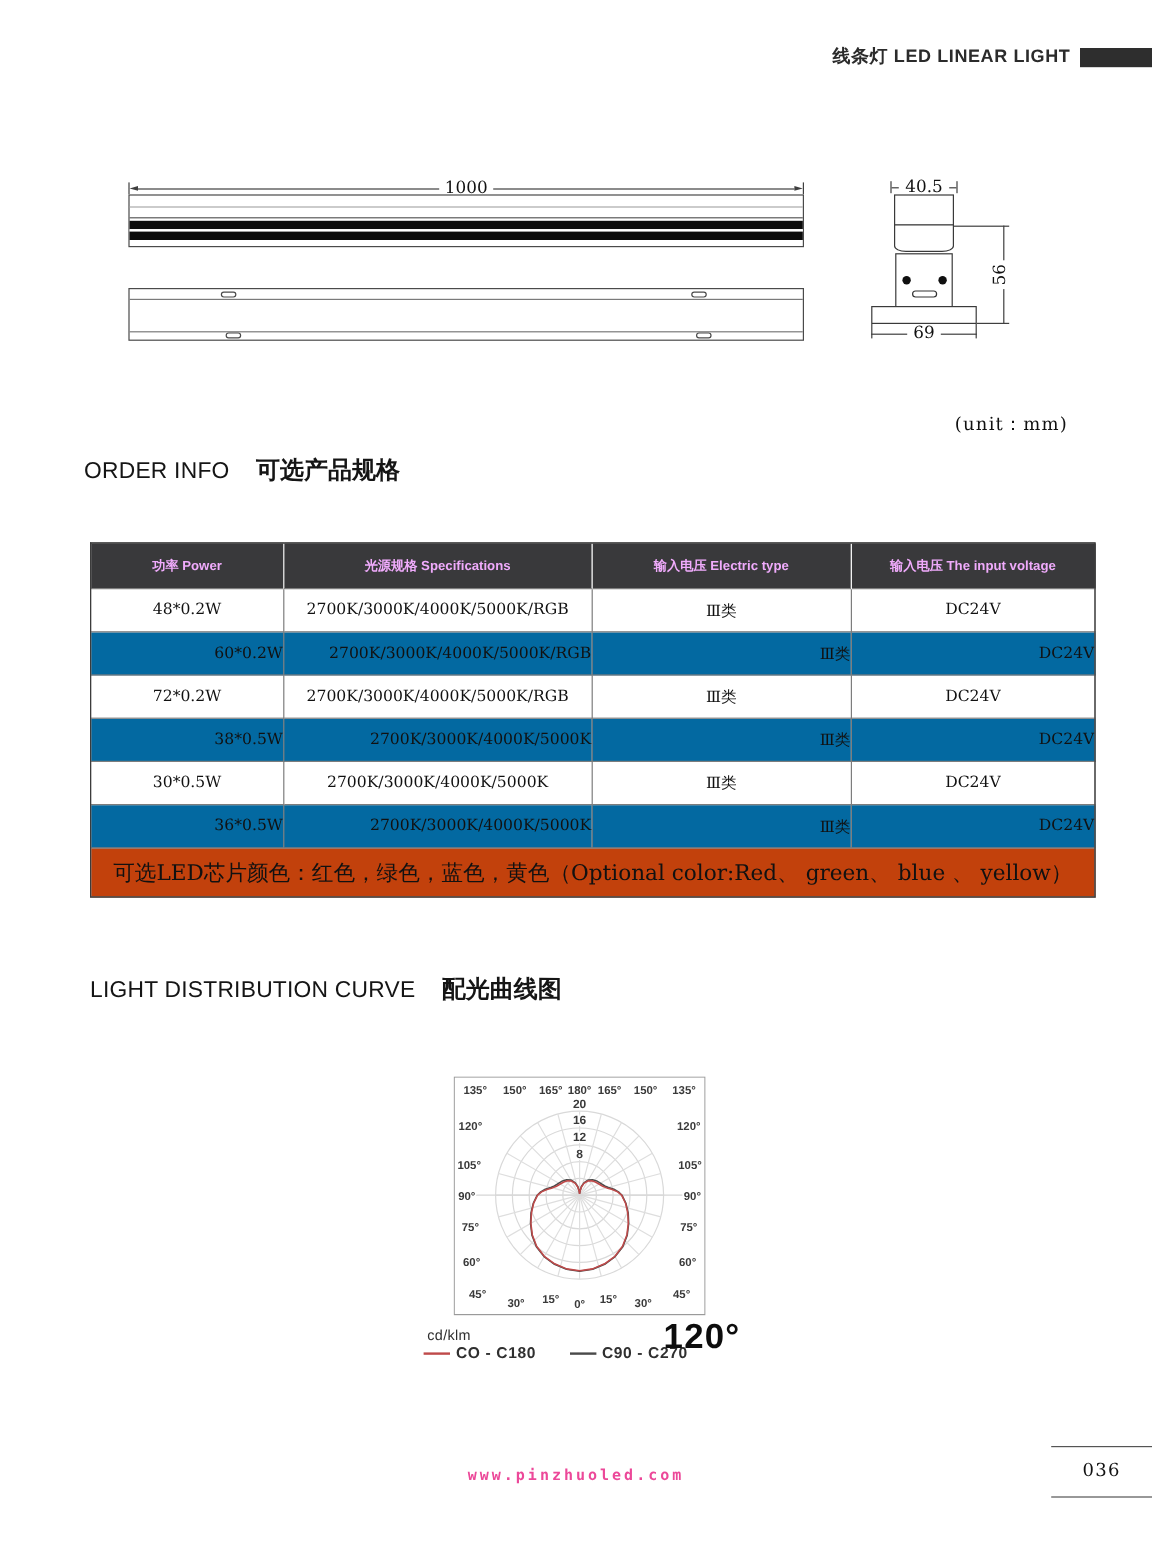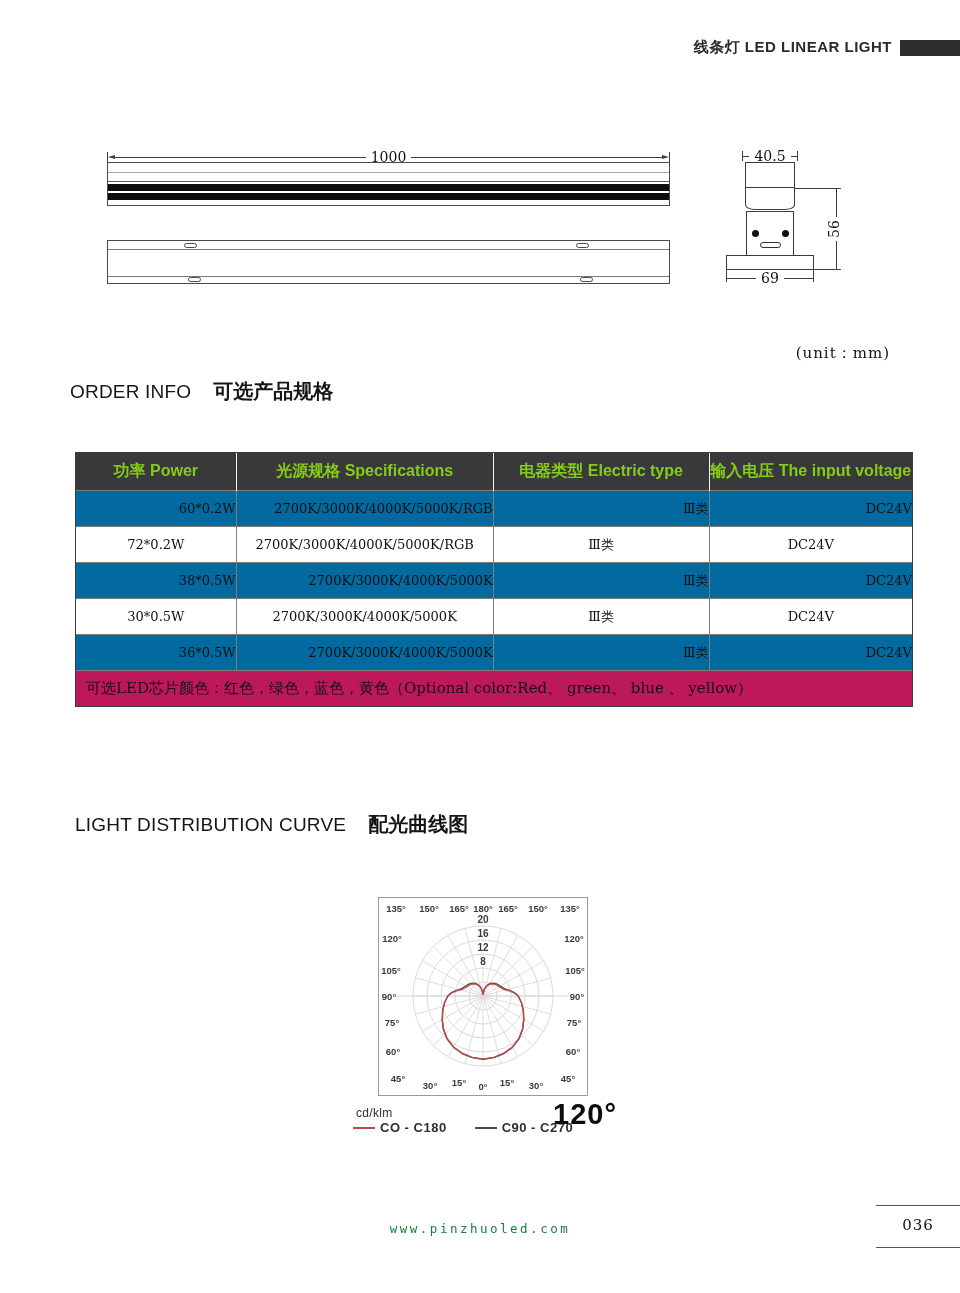--- a/index.html
+++ b/index.html
@@ -68,31 +68,31 @@
   #order-head { left:70px; top:378px; }
   #curve-head { left:75px; top:811px; }
 
   
   #spec-table {
     position:absolute; left:75px; top:452px; width:838px;
     border-collapse:collapse; table-layout:fixed;
     font-family:"DejaVu Serif", serif; font-size:13px; color:#111;
   }
   #spec-table th {
-    background:#39393b; color:#84cc16; height:38px;
-    font-family:"Liberation Sans", sans-serif; font-size:16px; font-weight:bold;
+    background:#39393b; color:#f0abfc; height:38px;
+    font-family:"Liberation Sans", sans-serif; font-size:11px; font-weight:bold;
     border-left:1px solid #f2f2f2; border-top:1px solid #3c3c3c;
   }
   #spec-table th:first-child { border-left:1px solid #3c3c3c; }
   #spec-table td {
     height:36px; text-align:center; border:1px solid #7d7d7d; background:#fff;
   }
   #spec-table tr.alt td { background:#0369a1;text-align:right; }
   #spec-table tfoot td {
-    text-align:left; padding:8px 10px; height:34px; background:#be185d; font-size:15px;
+    text-align:center; padding:8px 10px; height:34px; background:#c2410c; font-size:18px;
   }
   #spec-table { border:1px solid #3c3c3c; outline:1px solid #3c3c3c; outline-offset:-1px; }
 
   
   #polar-wrap { position:absolute; left:378px; top:897px; width:210px; height:200px; }
   .legend-unit {
     position:absolute; left:356px; top:1106px;
     font-size:12px; font-weight:normal; color:#2f2f2f; letter-spacing:0.3px;
   }
   .legend-row { position:absolute; left:353px; top:1120px; display:flex; align-items:center; gap:10px; }
@@ -101,21 +101,21 @@
   .legend-swatch { width:22px; height:2px; }
   .legend-lbl { font-size:13px; font-weight:bold; color:#2f2f2f; letter-spacing:0.5px; }
   .beam-angle {
     position:absolute; left:553px; top:1098px;
     font-size:29px; font-weight:bold; color:#0d0d0d; letter-spacing:1px;
   }
 
   
   .site {
     position:absolute; left:0; right:0; top:1221px; text-align:center;
-    font-family:"DejaVu Sans Mono", monospace; font-size:12.5px; letter-spacing:2.5px; color:#15803d;
+    font-family:"DejaVu Sans Mono", monospace; font-size:12.5px; letter-spacing:2.5px; color:#ec4899;font-weight:bold;
   }
   .pg-rule { position:absolute; left:876px; width:84px; height:1px; background:#555; }
   .pg-num {
     position:absolute; left:876px; width:84px; top:1216px; text-align:center;
     font-family:"DejaVu Serif", serif; font-size:15px; color:#111; letter-spacing:1px;
   }
 </style>
 </head>
 <body>
 
@@ -191,25 +191,31 @@
     <colgroup>
       <col style="width:19.2%">
         <col style="width:30.7%">
         <col style="width:25.8%">
         <col style="width:24.3%">
     </colgroup>
     <thead>
       <tr>
         <th>功率 Power</th>
         <th>光源规格 Specifications</th>
-        <th>电器类型 Electric type</th>
+        <th>输入电压 Electric type</th>
         <th>输入电压 The input voltage</th>
       </tr>
     </thead>
     <tbody>
+        <tr>
+          <td>48*0.2W</td>
+          <td>2700K/3000K/4000K/5000K/RGB</td>
+          <td>Ⅲ类</td>
+          <td>DC24V</td>
+        </tr>
         <tr class="alt">
           <td>60*0.2W</td>
           <td>2700K/3000K/4000K/5000K/RGB</td>
           <td>Ⅲ类</td>
           <td>DC24V</td>
         </tr>
         <tr>
           <td>72*0.2W</td>
           <td>2700K/3000K/4000K/5000K/RGB</td>
           <td>Ⅲ类</td>

